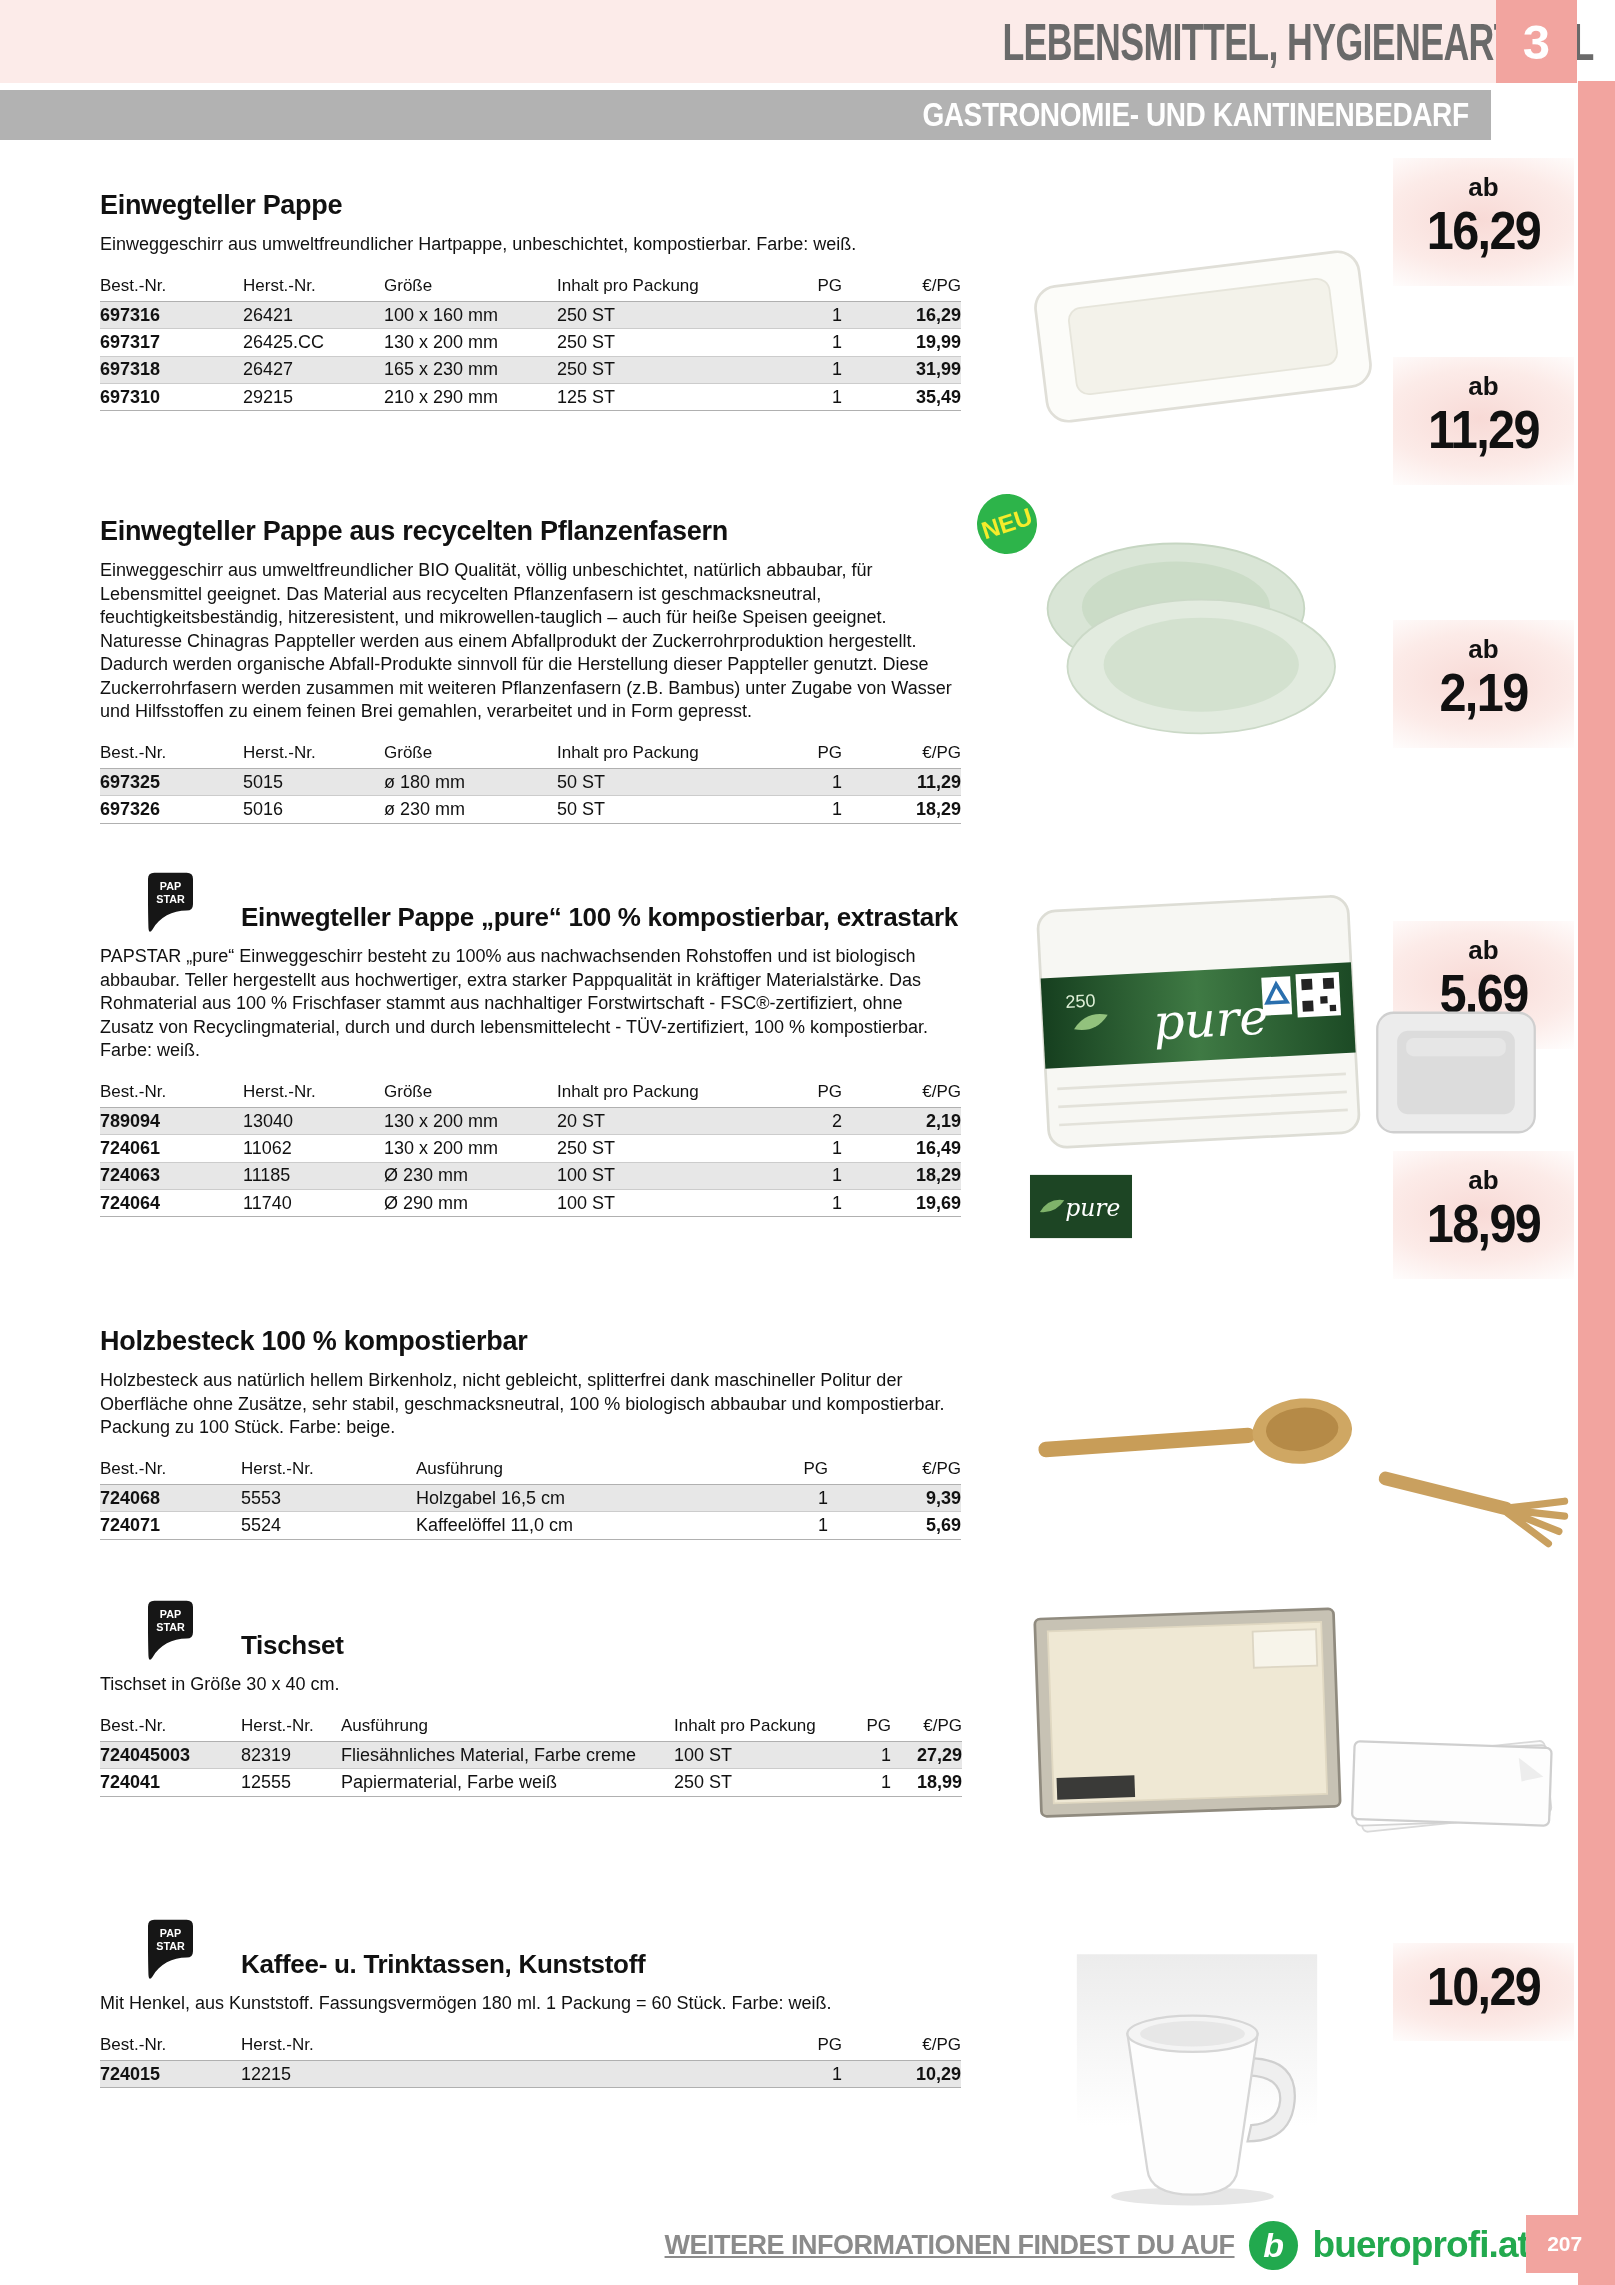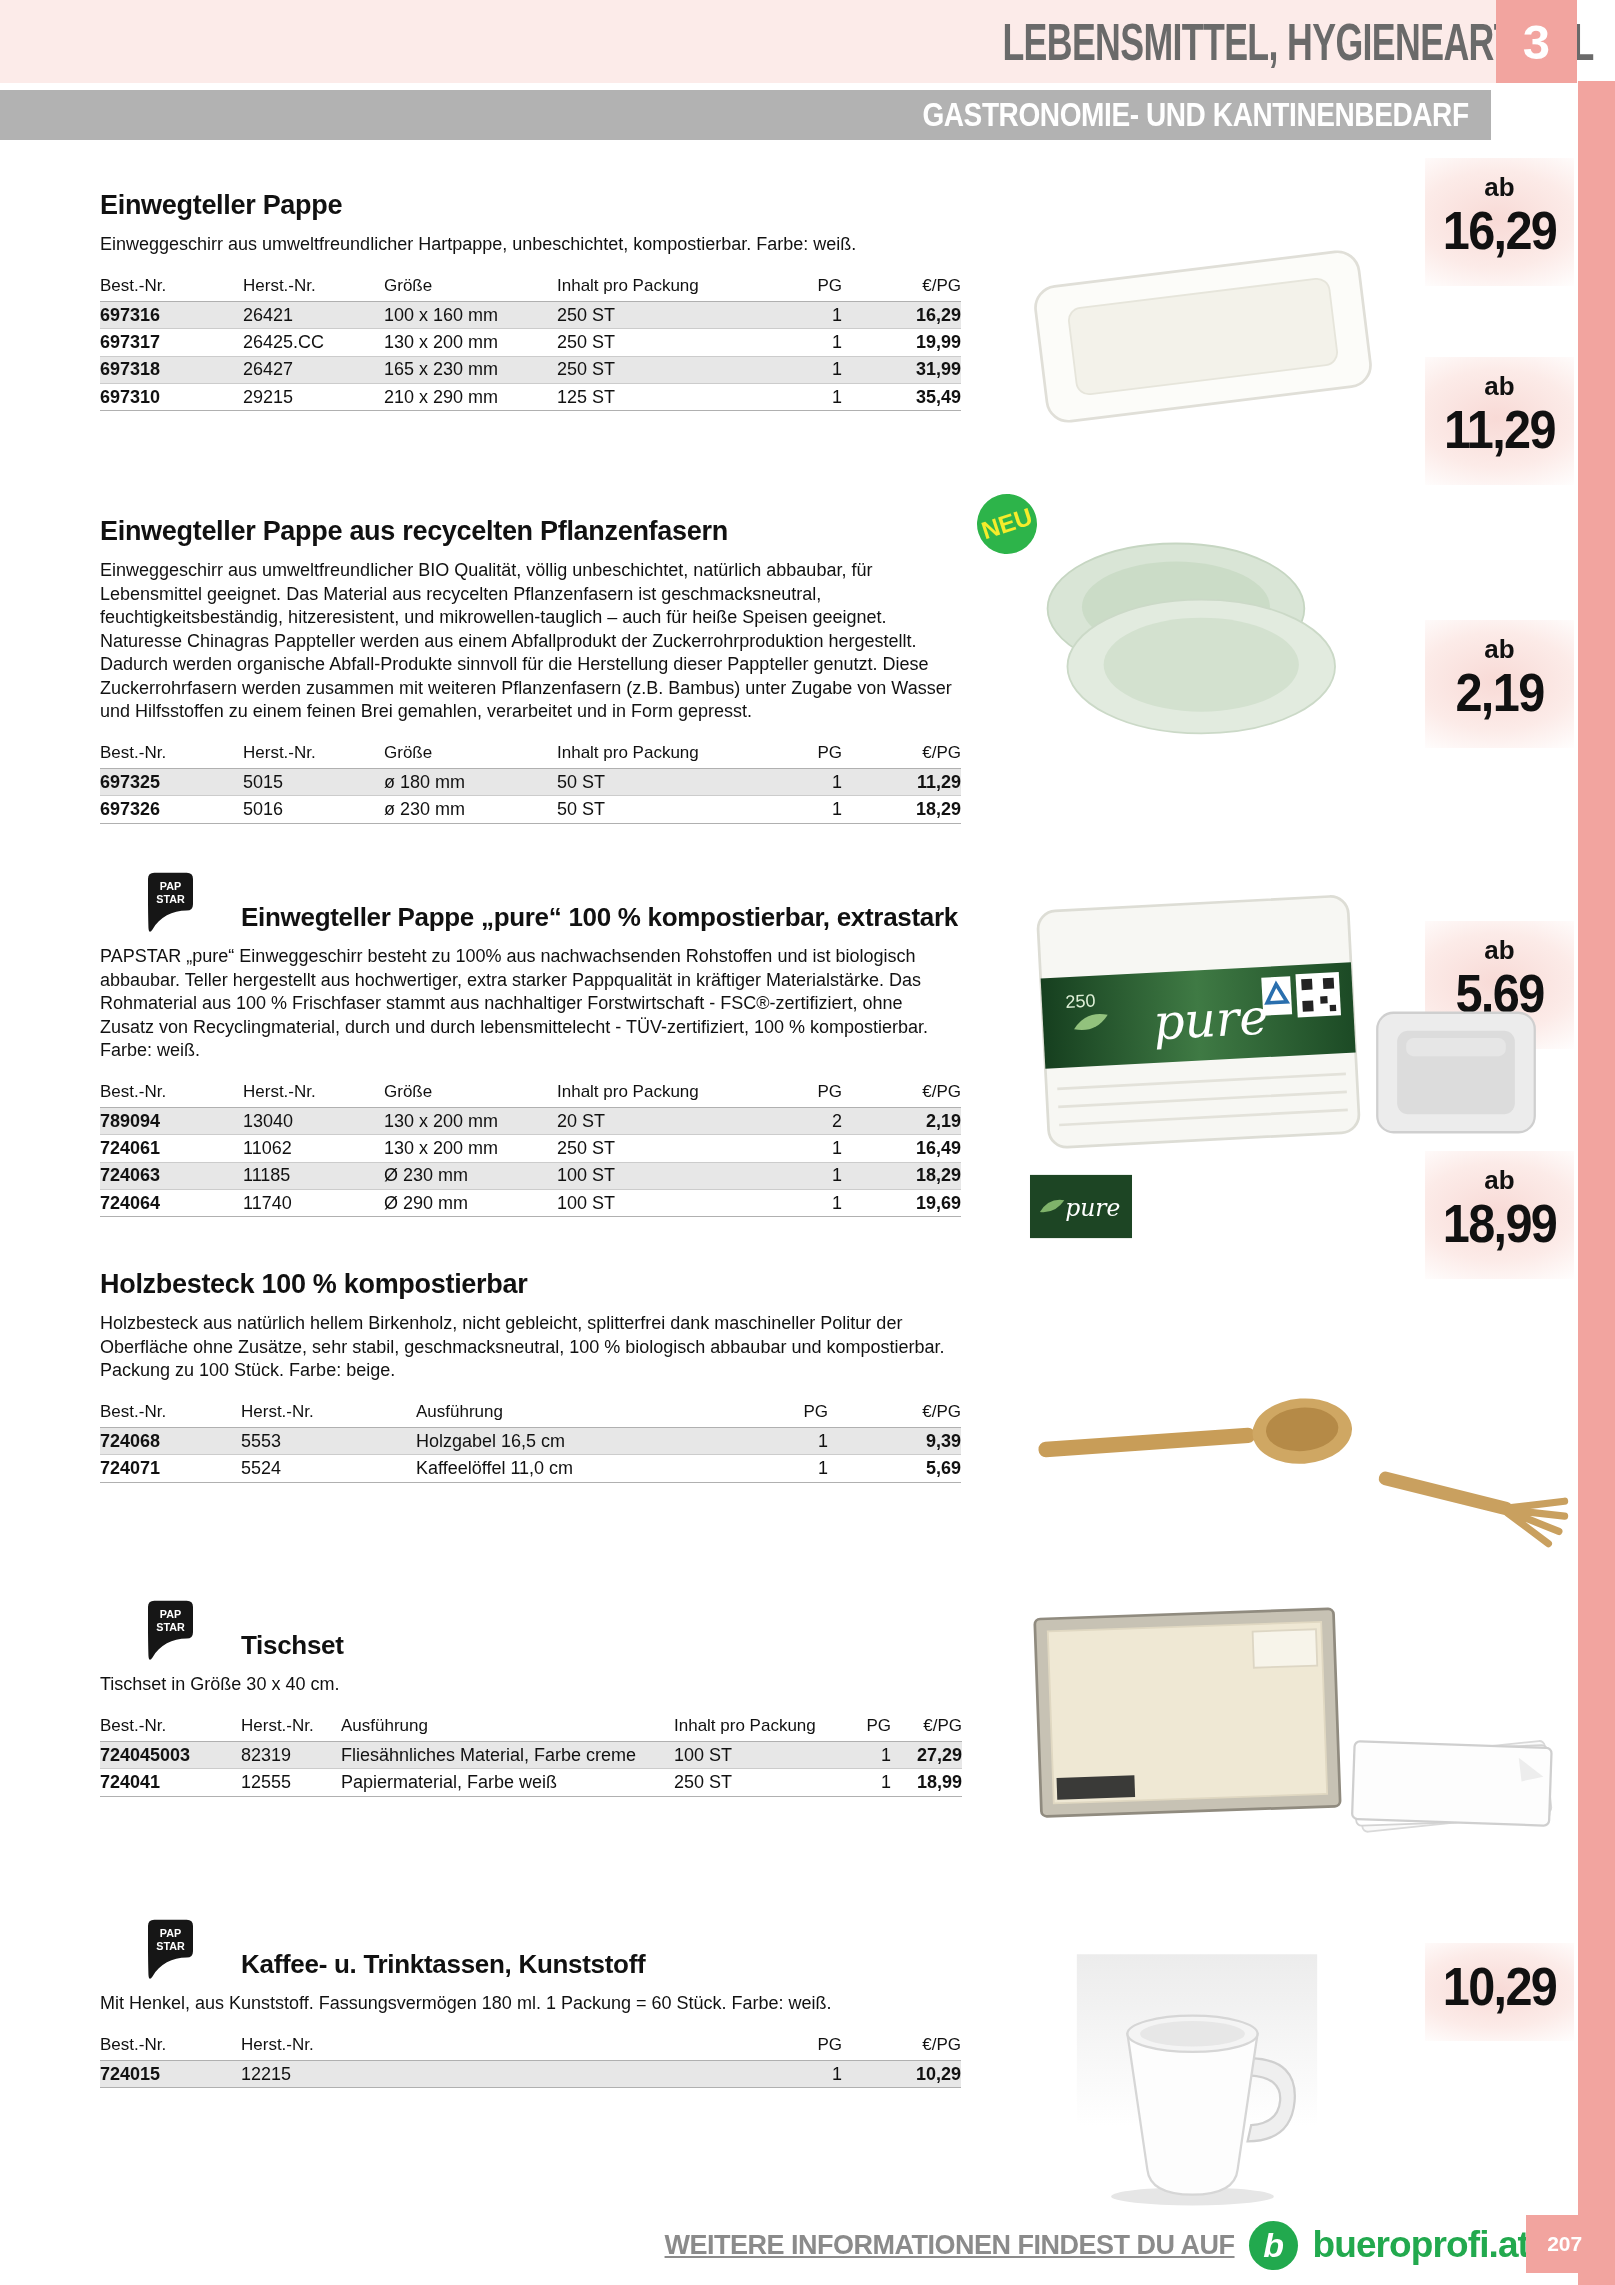--- a/index.html
+++ b/index.html
@@ -39,21 +39,21 @@
   table.ptable{width:100%;border-collapse:collapse;margin-top:19px;table-layout:fixed;font-size:18px;}
   .ptable th{font-weight:400;text-align:left;padding:0.9px 0 4.5px 0;border-bottom:1.8px solid #b0b0b0;font-size:17px;}
   .ptable td{padding:2.7px 0;border-bottom:0.9px solid #cccccc;overflow:hidden;white-space:nowrap;}
   .ptable tbody tr:nth-child(odd){background:var(--row-stripe,#e7e7e7);}
   .ptable tbody tr:last-child td{border-bottom:1.8px solid #b0b0b0;}
   .ptable td:first-child{font-weight:700;}
   .ptable td:last-child{font-weight:700;}
   .ptable th:nth-last-child(-n+2),.ptable td:nth-last-child(-n+2){text-align:right;}
   
   .badge{
-    position:absolute;right:42px;width:149px;text-align:center;padding:14.5px 0 27px 0;
+    position:absolute;right:42px;width:181px;text-align:center;padding:14.5px 0 27px 0;
     background:radial-gradient(ellipse 115% 85% at 48% 48%, #f8dad6 0%, #fcebe8 45%, rgba(255,255,255,0) 78%);
   }
   .badge .ab{font-size:26px;font-weight:700;line-height:1.15;}
   .badge .price{font-size:54px;font-weight:700;letter-spacing:-1.8px;line-height:1.05;transform:scaleX(0.9);}
   
   .neu{
     position:absolute;left:977px;top:494px;width:60px;height:60px;border-radius:50%;
     background:var(--neu-green,#2db44a);color:var(--neu-yellow,#f5ec2b);
     font-weight:700;font-size:24.4px;display:flex;align-items:center;justify-content:center;
     transform:rotate(-18deg);
@@ -243,21 +243,21 @@
             <td>11740</td>
             <td>Ø 290 mm</td>
             <td>100 ST</td>
             <td>1</td>
             <td>19,69</td>
           </tr>
         </tbody>
       </table>
   </section>
 
-  <section class="sec" style="top:1269px">
+  <section class="sec" style="top:1326px">
     <h2 class="sec-title">Holzbesteck 100 % kompostierbar</h2>
     <p class="desc">Holzbesteck aus natürlich hellem Birkenholz, nicht gebleicht, splitterfrei dank maschineller Politur der Oberfläche ohne Zusätze, sehr stabil, geschmacksneutral, 100 % biologisch abbaubar und kompostierbar. Packung zu 100 Stück. Farbe: beige.</p>
     <table class="ptable">
       <colgroup>
           <col style="width:141px">
           <col style="width:175px">
           <col style="width:308px">
           <col style="width:104px">
           <col style="width:133px">
         </colgroup>

